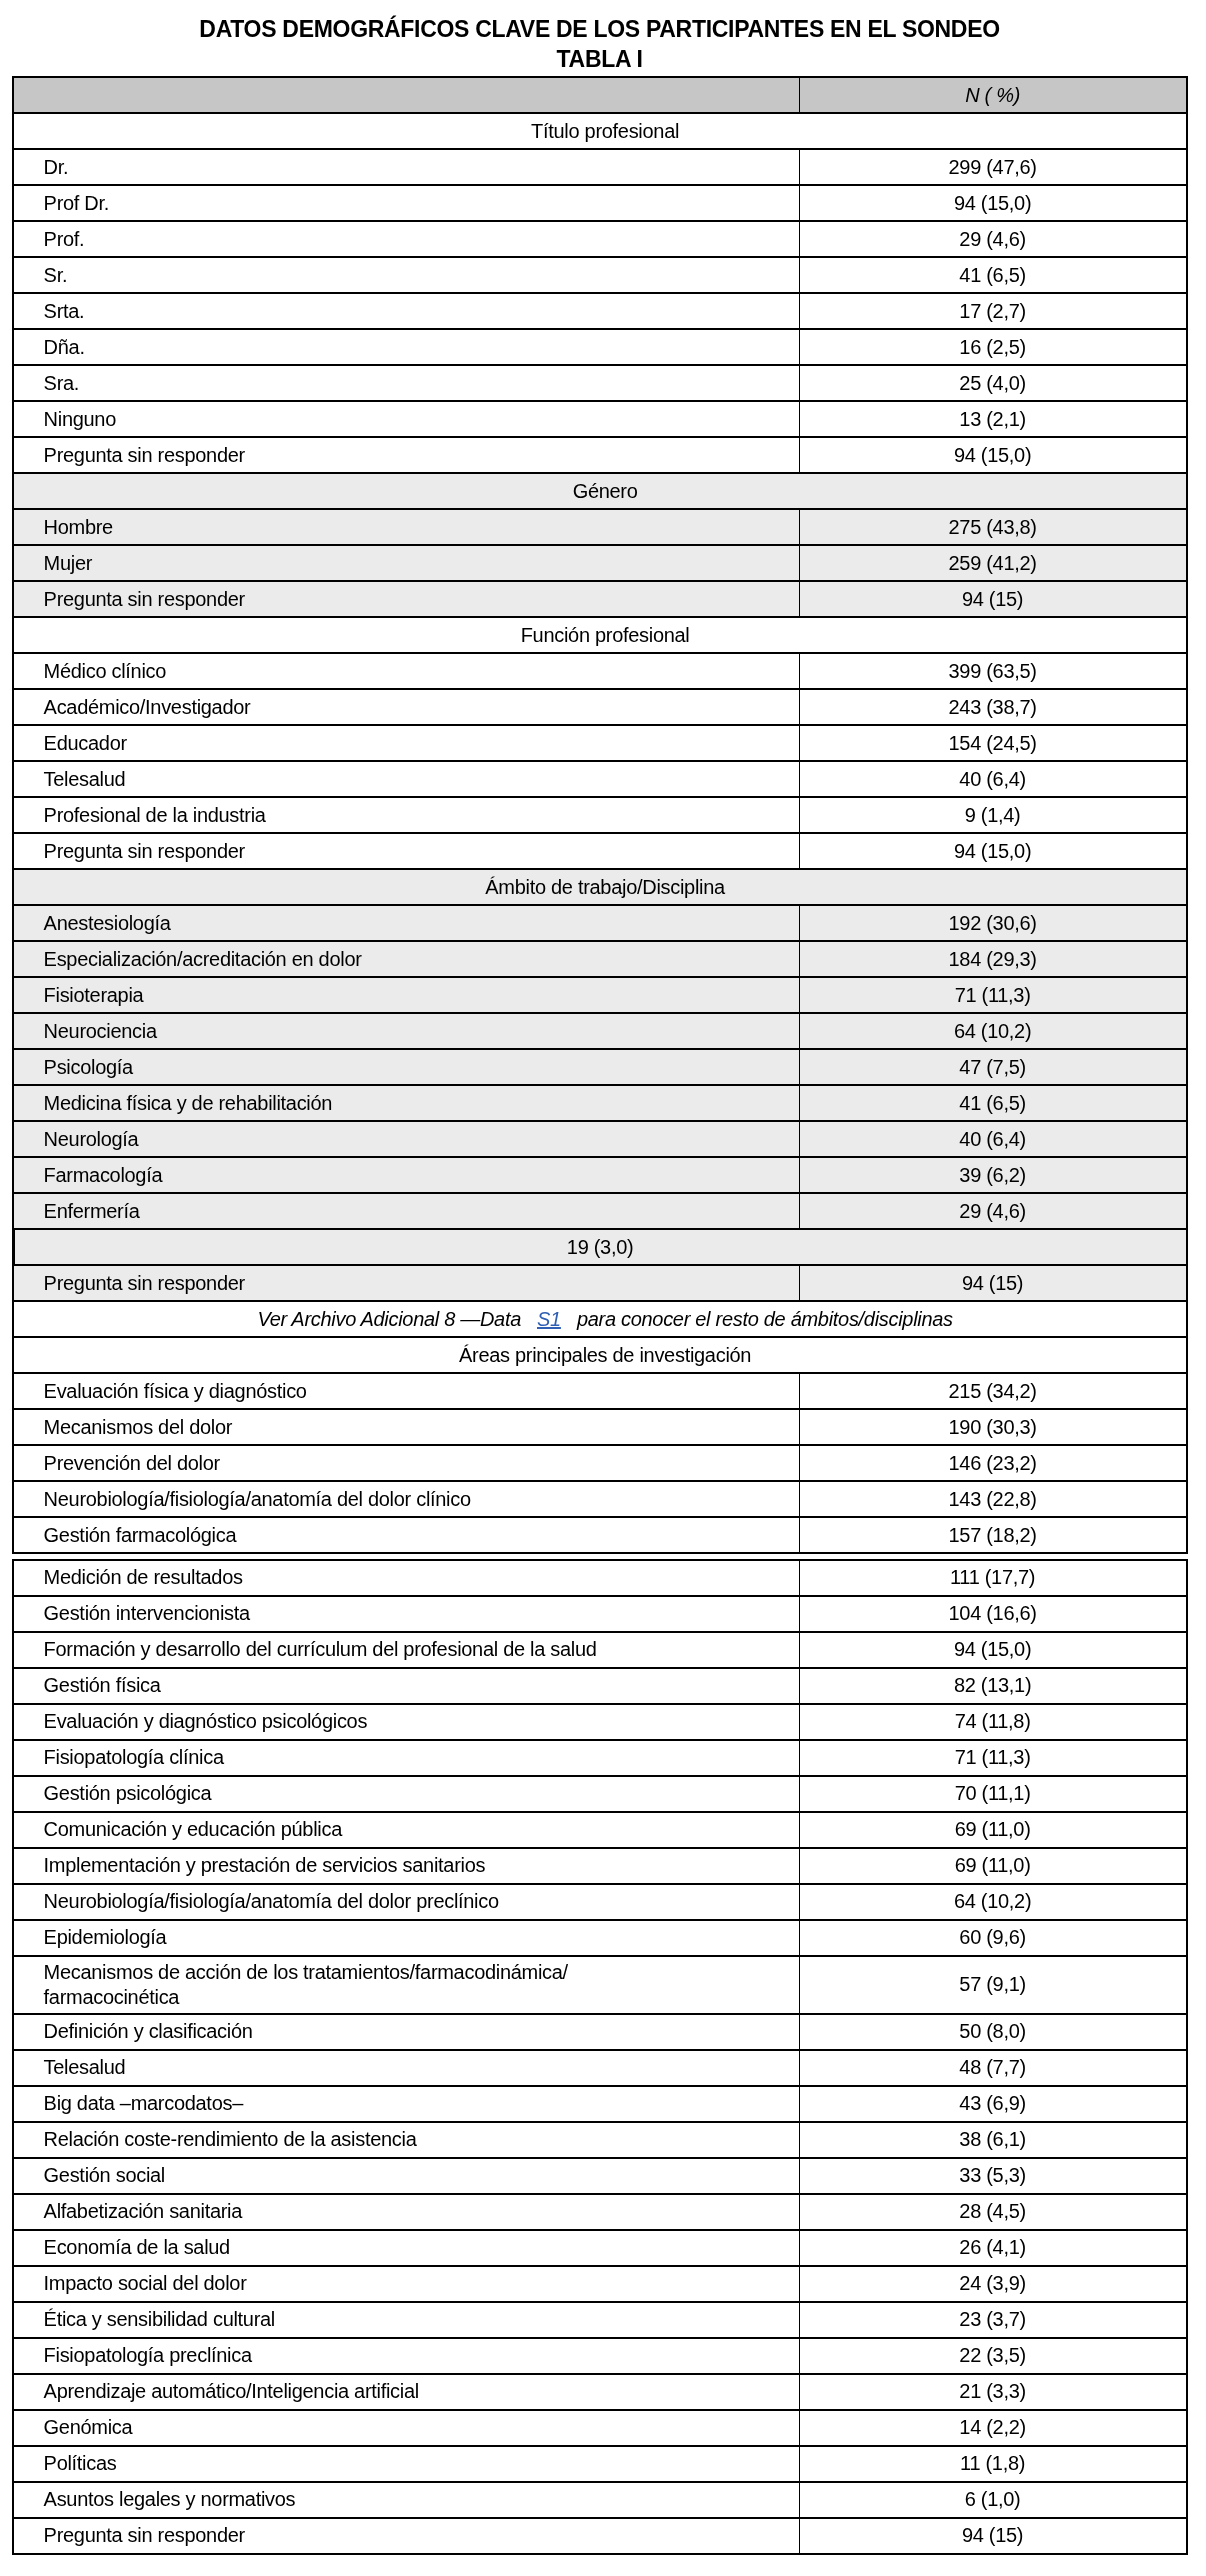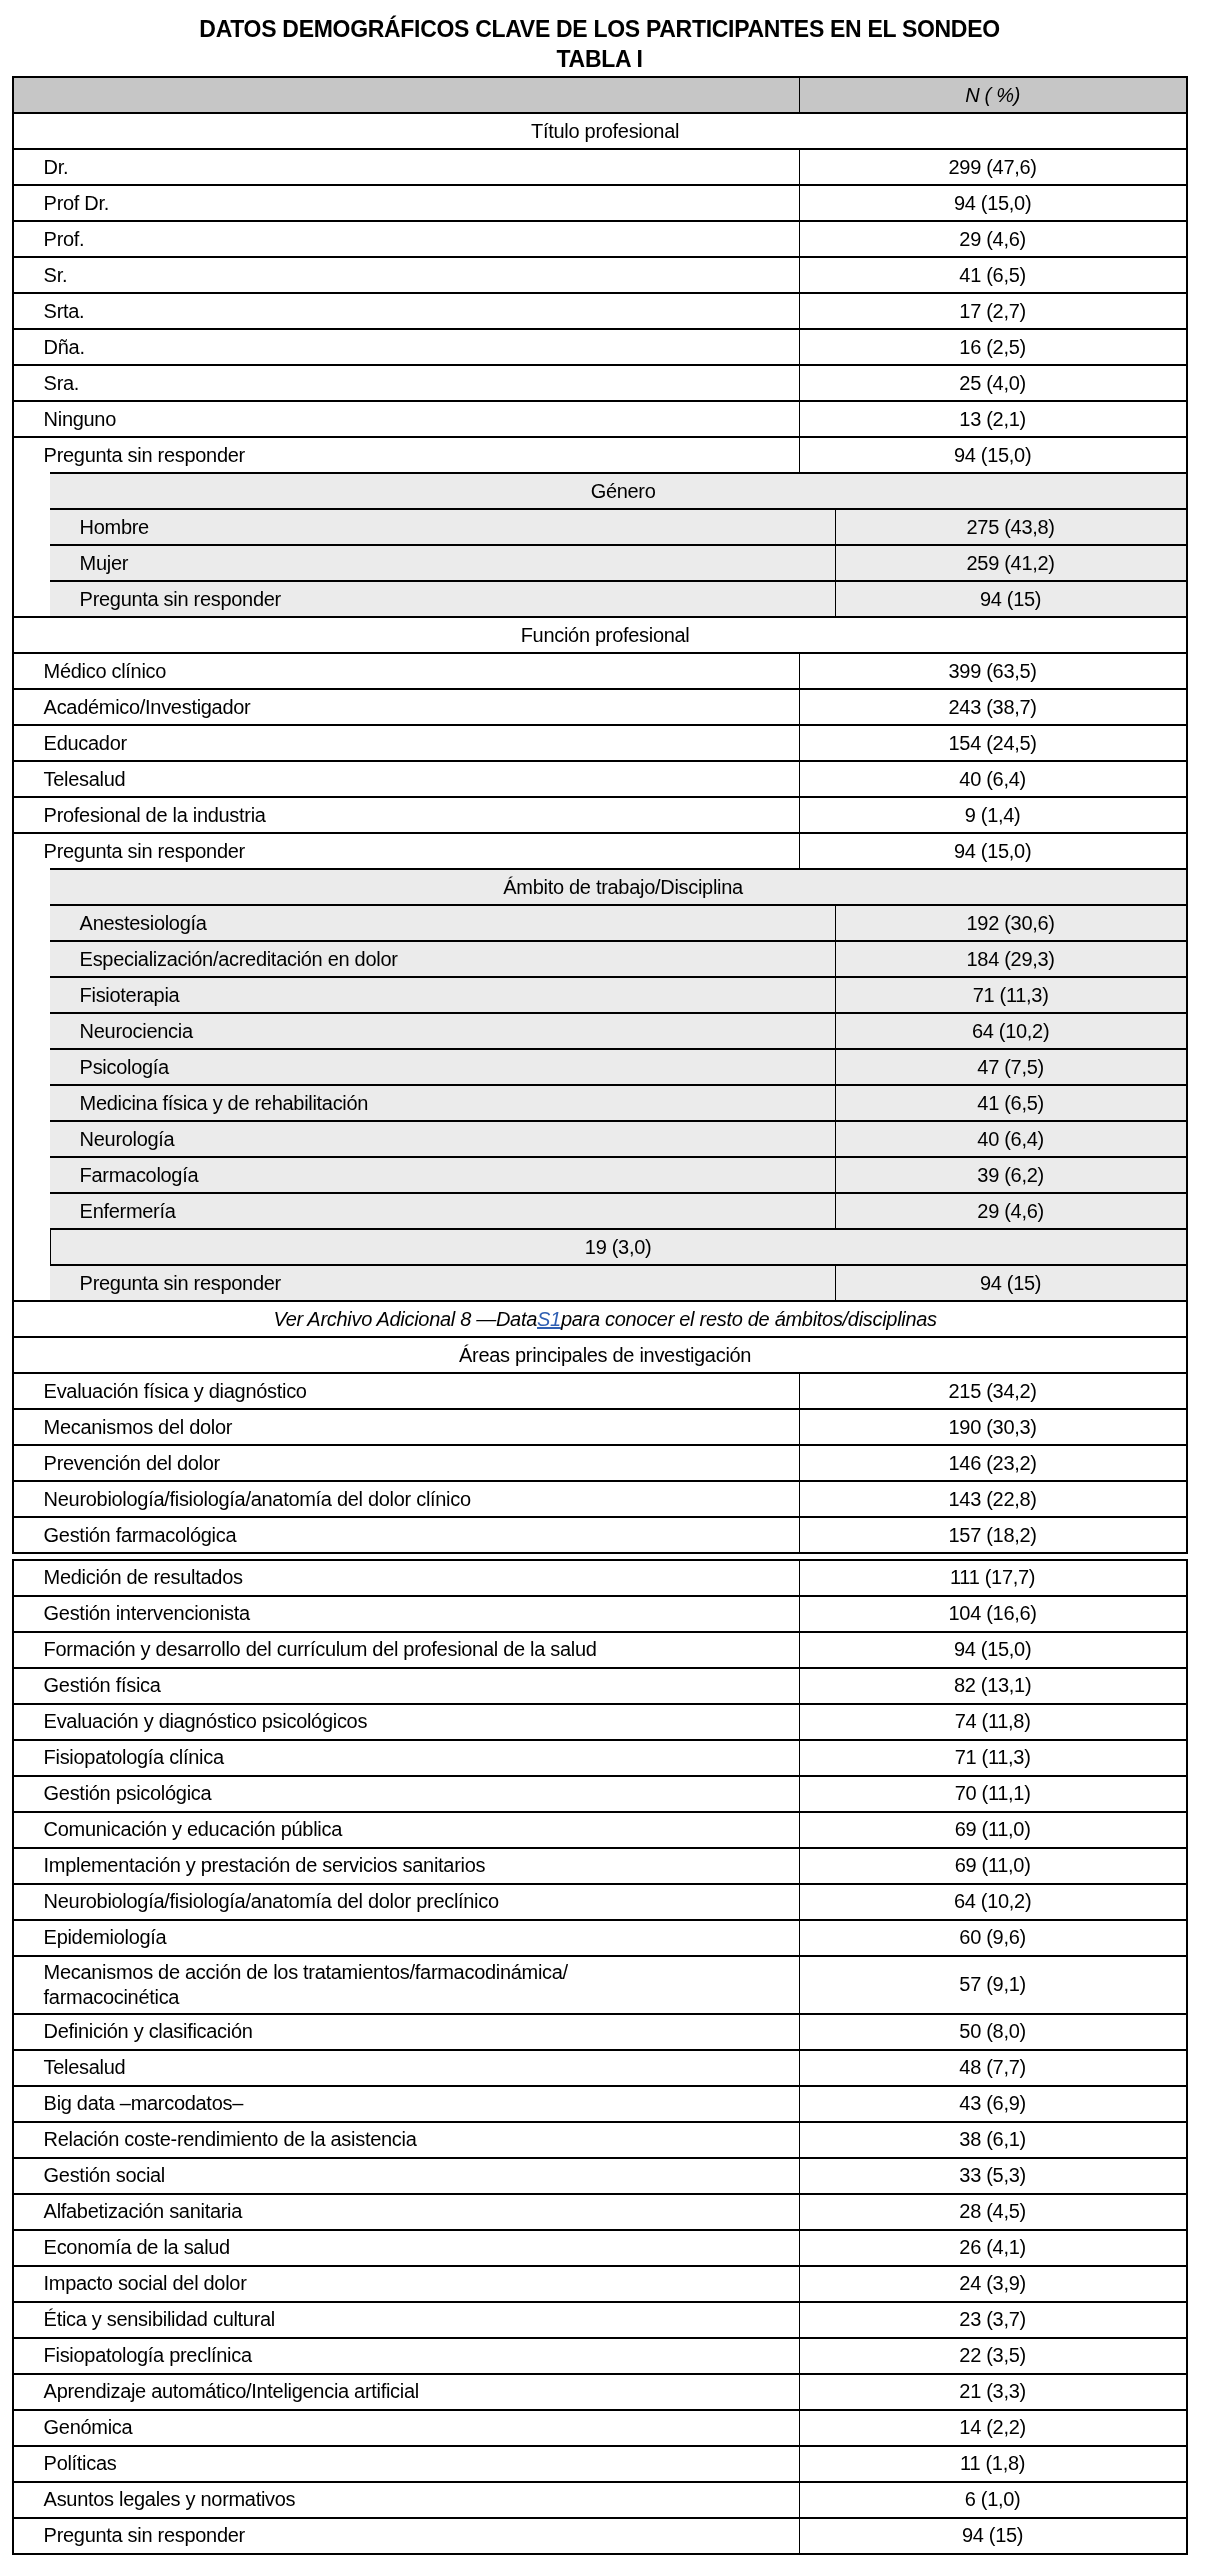--- a/index.html
+++ b/index.html
@@ -11,22 +11,22 @@
   .part{border:2.9px solid #000;background:#fff;}
   .part + .part{margin-top:4.6px;}
   .row{display:flex;height:34px;border-top:2.3px solid #000;font-size:20px;letter-spacing:-0.3px;}
   .part > .row:first-child{border-top:none;}
   .row.tall{height:56px;}
   .c1{flex:0 0 785px;box-sizing:border-box;display:flex;align-items:center;padding-left:30px;}
   .c2{flex:1;border-left:1.7px solid #000;display:flex;align-items:center;justify-content:center;text-align:center;}
   .full{flex:1;display:flex;align-items:center;padding-left:11px;justify-content:center;}
   .header-row{background:var(--header-bg,#c6c6c6);}
   .header-row .c2{font-style:italic;}
-  .shaded{background:var(--shaded-bg,#ebebeb);margin-left:36px;}
-  .note-row .full{font-style:italic;}
+  .shaded{background:var(--shaded-bg,#ebebeb);}
+  .note-row .full{font-style:italic;gap:16px;}
   .label{white-space:pre-line;line-height:1.22;}
   a.link{color:var(--link-color,#2f5fb3);text-decoration:underline;font-style:italic;cursor:pointer;}
 </style>
 </head>
 <body>
 
 <div class="page">
   <div class="title-block">
     <div>DATOS DEMOGRÁFICOS CLAVE DE LOS PARTICIPANTES EN EL SONDEO</div>
     <div>TABLA I</div>

